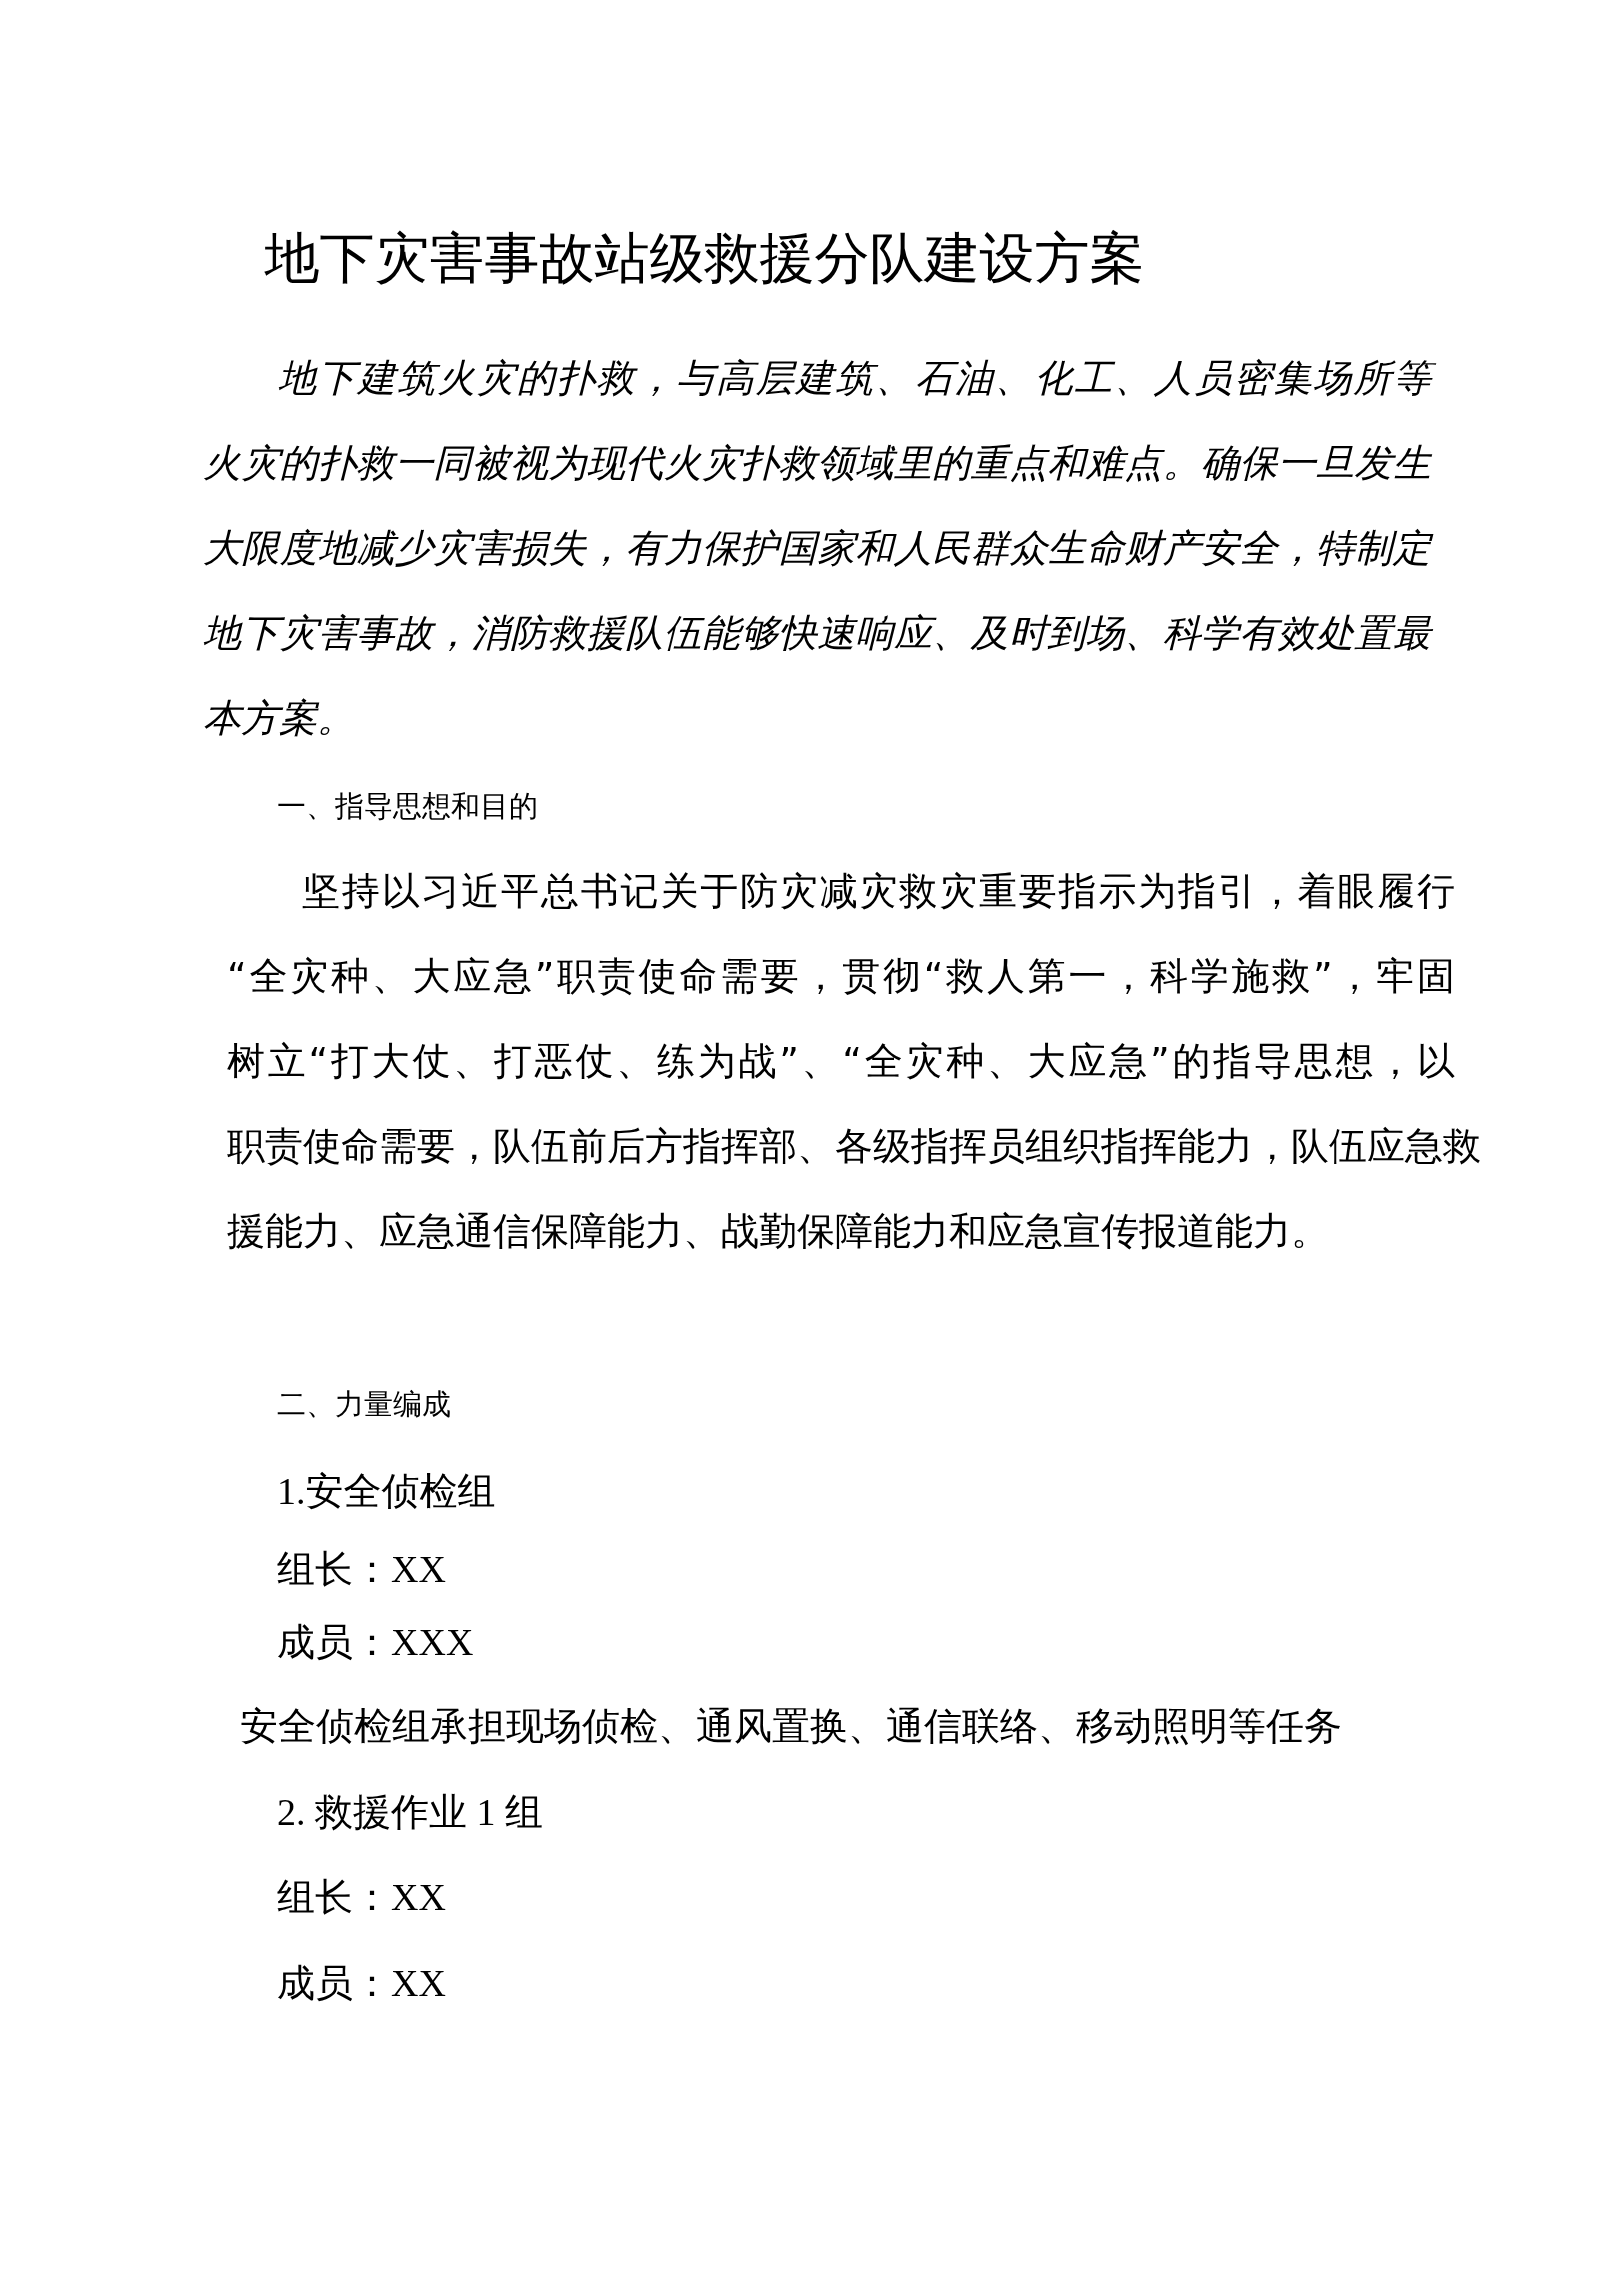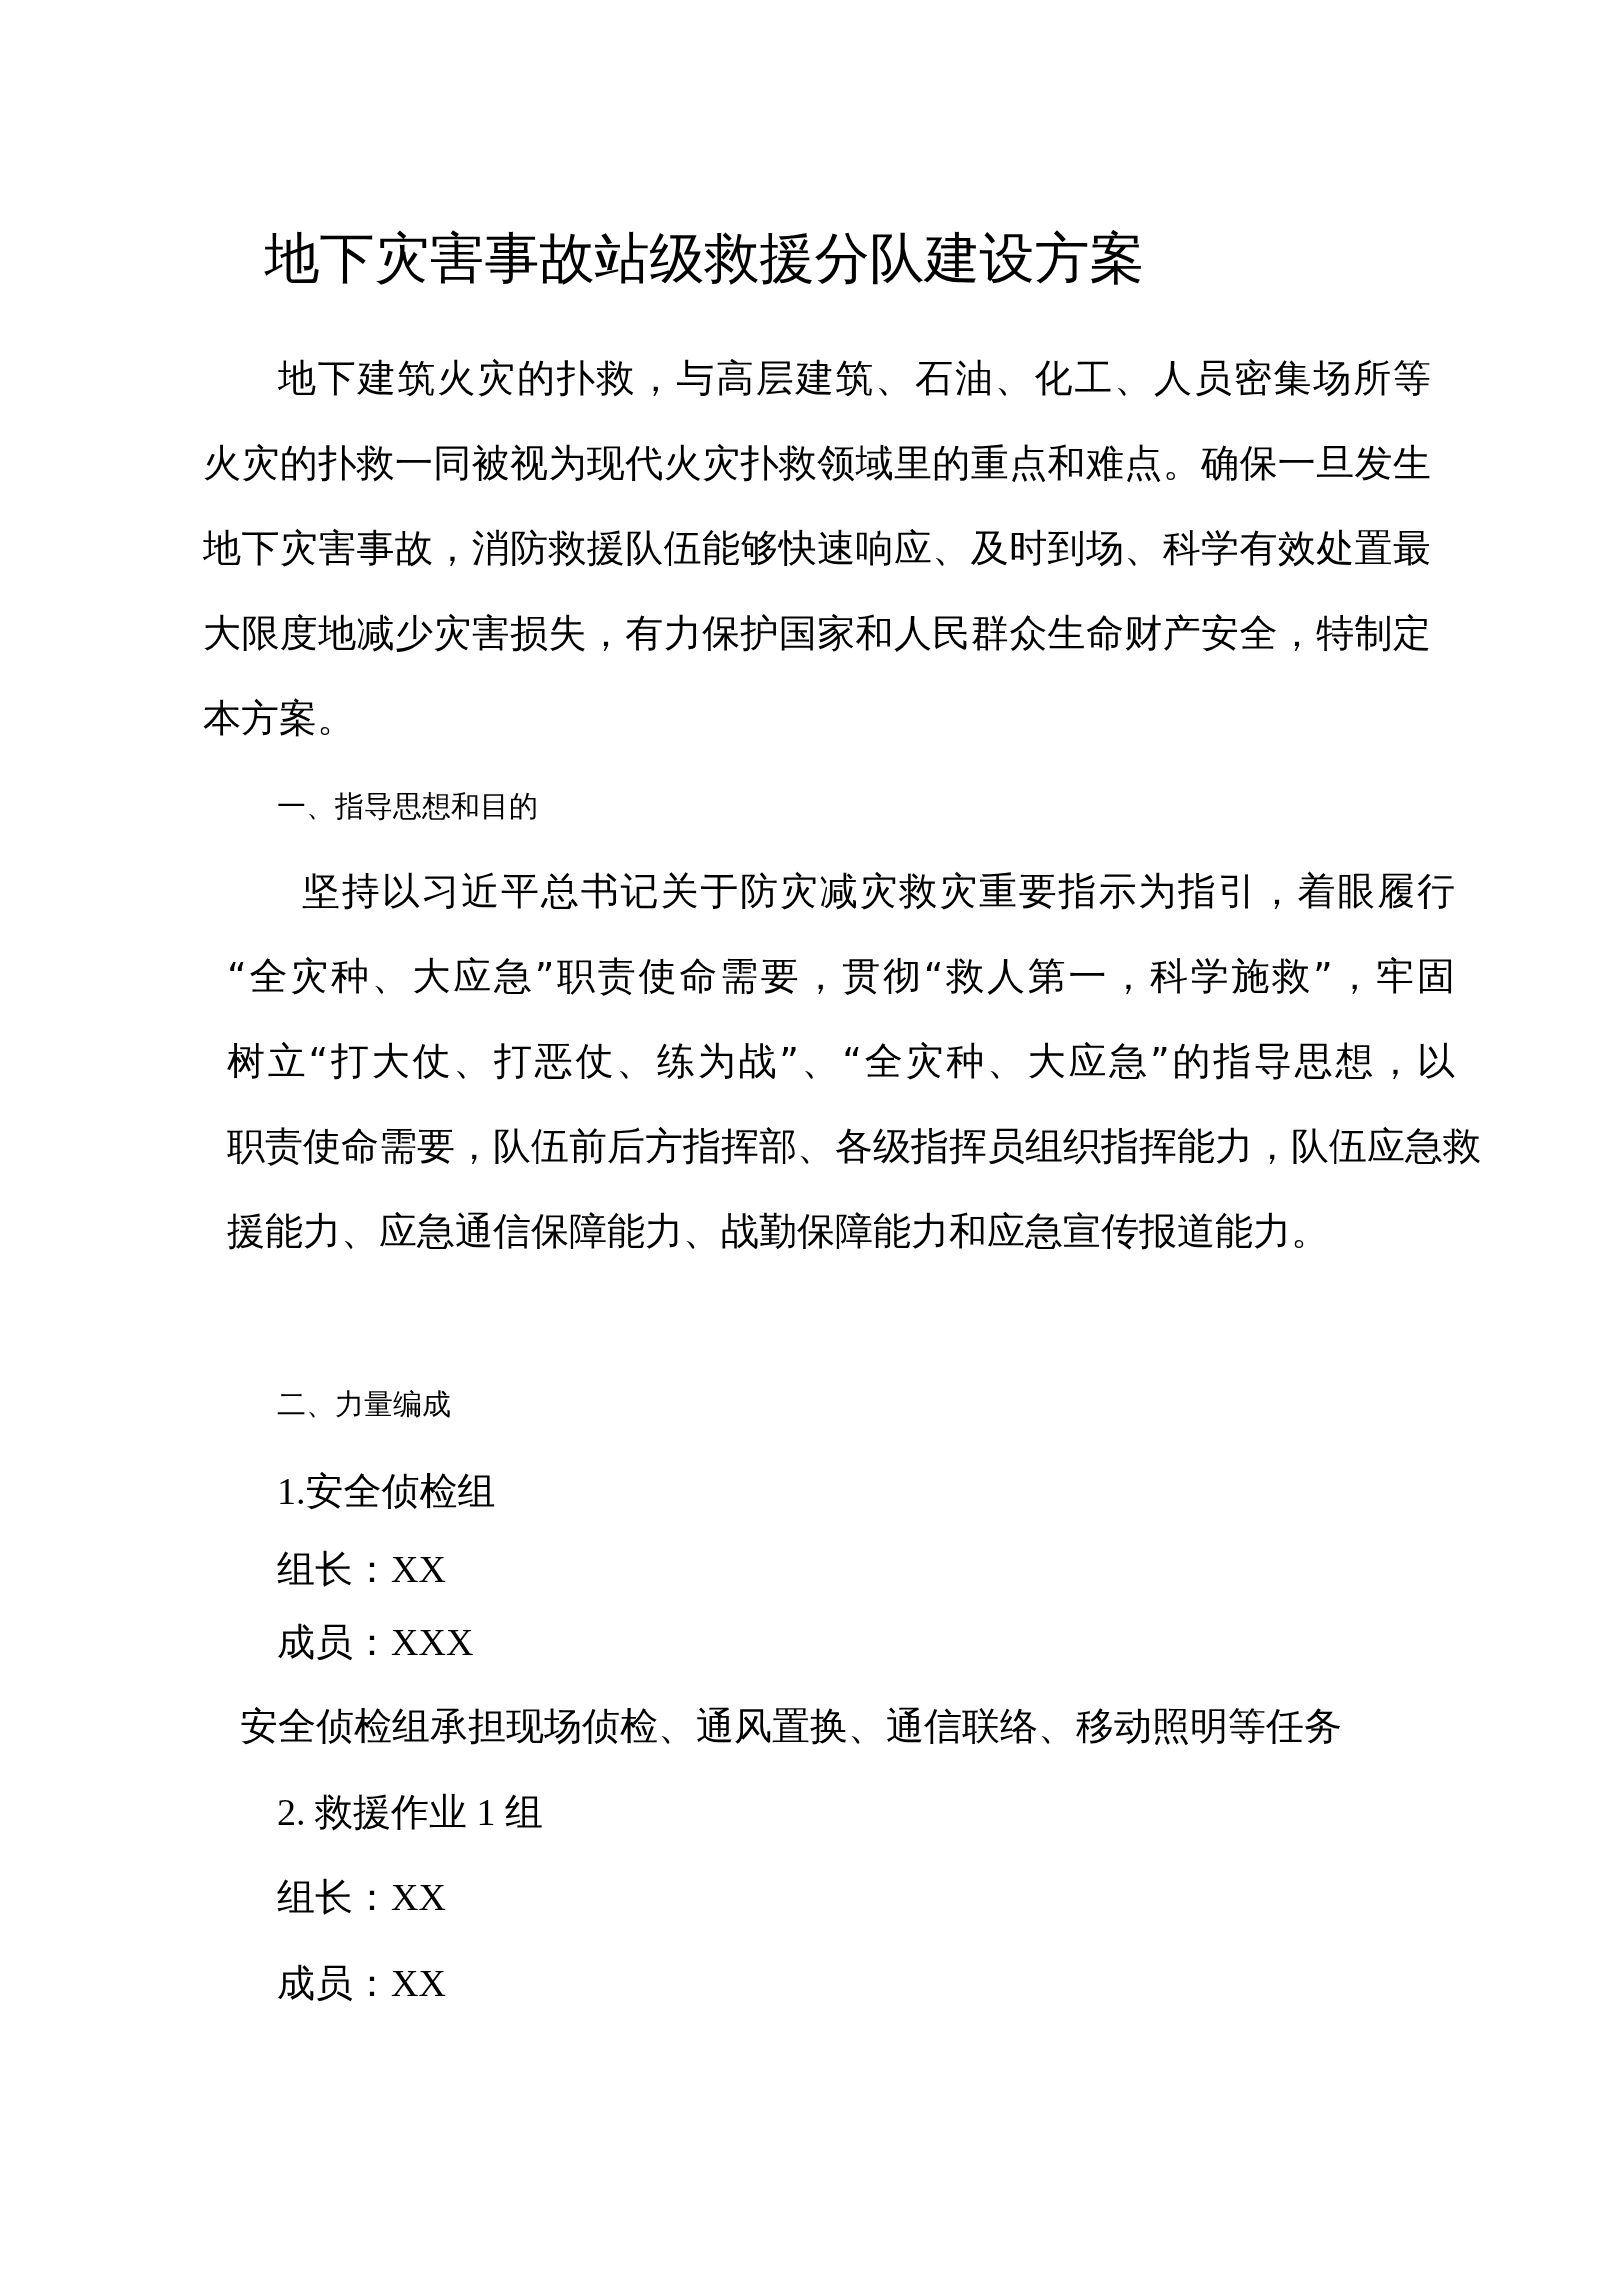--- a/index.html
+++ b/index.html
@@ -71,25 +71,25 @@
       font-family: "Liberation Serif", "DejaVu Serif", serif;
     }
   </style>
 </head>
 <body>
 
 <div class="page">
 
   <div class="title">地下灾害事故站级救援分队建设方案</div>
 
-  <div class="para" style="top:336px;">
+  <div class="para" style="top:336px;font-style:italic;">
     <span class="line" style="padding-left:75px;">地下建筑火灾的扑救，与高层建筑、石油、化工、人员密集场所等</span>
     <span class="line">火灾的扑救一同被视为现代火灾扑救领域里的重点和难点。确保一旦发生</span>
+    <span class="line">大限度地减少灾害损失，有力保护国家和人民群众生命财产安全，特制定</span>
     <span class="line">地下灾害事故，消防救援队伍能够快速响应、及时到场、科学有效处置最</span>
-    <span class="line">大限度地减少灾害损失，有力保护国家和人民群众生命财产安全，特制定</span>
     <span class="line last">本方案。</span>
   </div>
 
   <div class="heading" style="top:764px;">一、指导思想和目的</div>
 
   <div class="para" style="top:849px;margin-left:24px;">
     <span class="line" style="padding-left:75px;">坚持以习近平总书记关于防灾减灾救灾重要指示为指引，着眼履行</span>
     <span class="line">“全灾种、大应急”职责使命需要，贯彻“救人第一，科学施救”，牢固</span>
     <span class="line">树立“打大仗、打恶仗、练为战”、“全灾种、大应急”的指导思想，以</span>
     <span class="line">职责使命需要，队伍前后方指挥部、各级指挥员组织指挥能力，队伍应急救</span>

